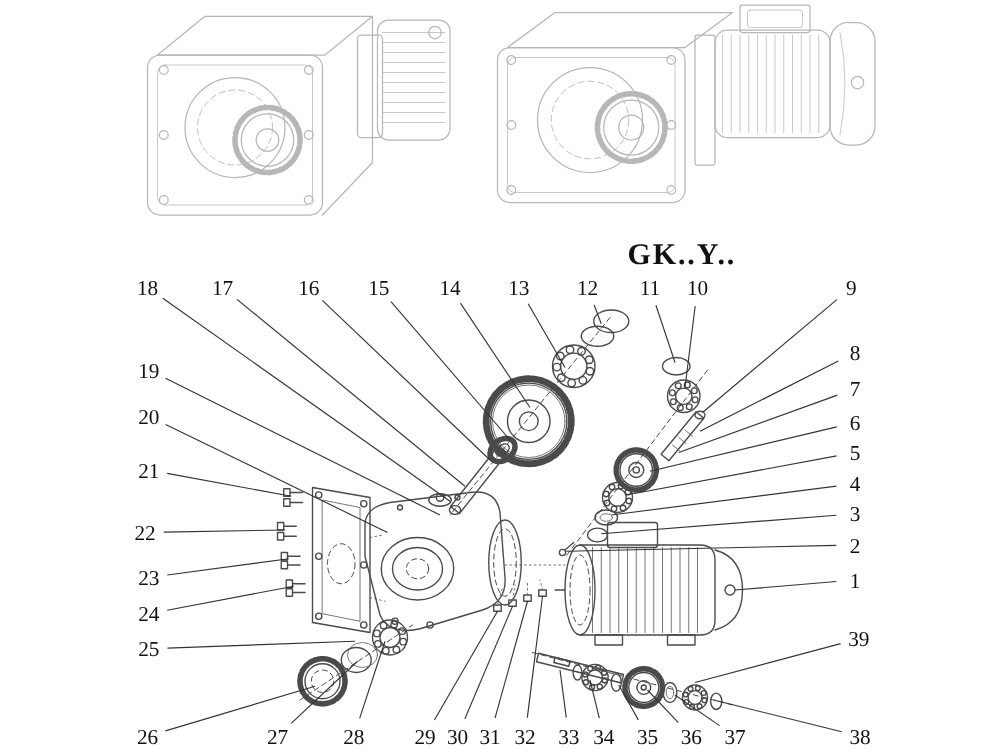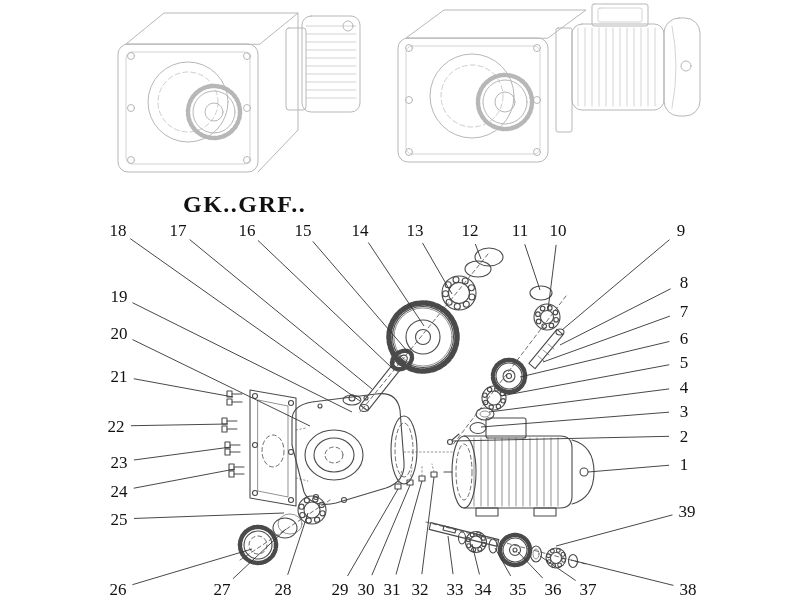--- a/index.html
+++ b/index.html
@@ -371,14 +371,14 @@
         <text x="518" y="595" class="callout-num">35</text>
         <line x1="542.6920021918588" y1="578.1029737456793" x2="518" y2="552" class="leader"></line>
         <text x="553" y="595" class="callout-num">36</text>
         <line x1="575.6393711370094" y1="580.5020676566941" x2="540" y2="556" class="leader"></line>
         <text x="588" y="595" class="callout-num">37</text>
         <line x1="673.4405719805595" y1="585.3912528840704" x2="571" y2="560" class="leader"></line>
         <text x="688" y="595" class="callout-num">38</text>
       </g>
   </svg>
 
-  <div class="variant-label" style="left:183px;top:191px;">GK..GRF..</div>
+  <div class="variant-label" style="left:502px;top:191px;">GK..Y..</div>
 </div>
 
 </body></html>

